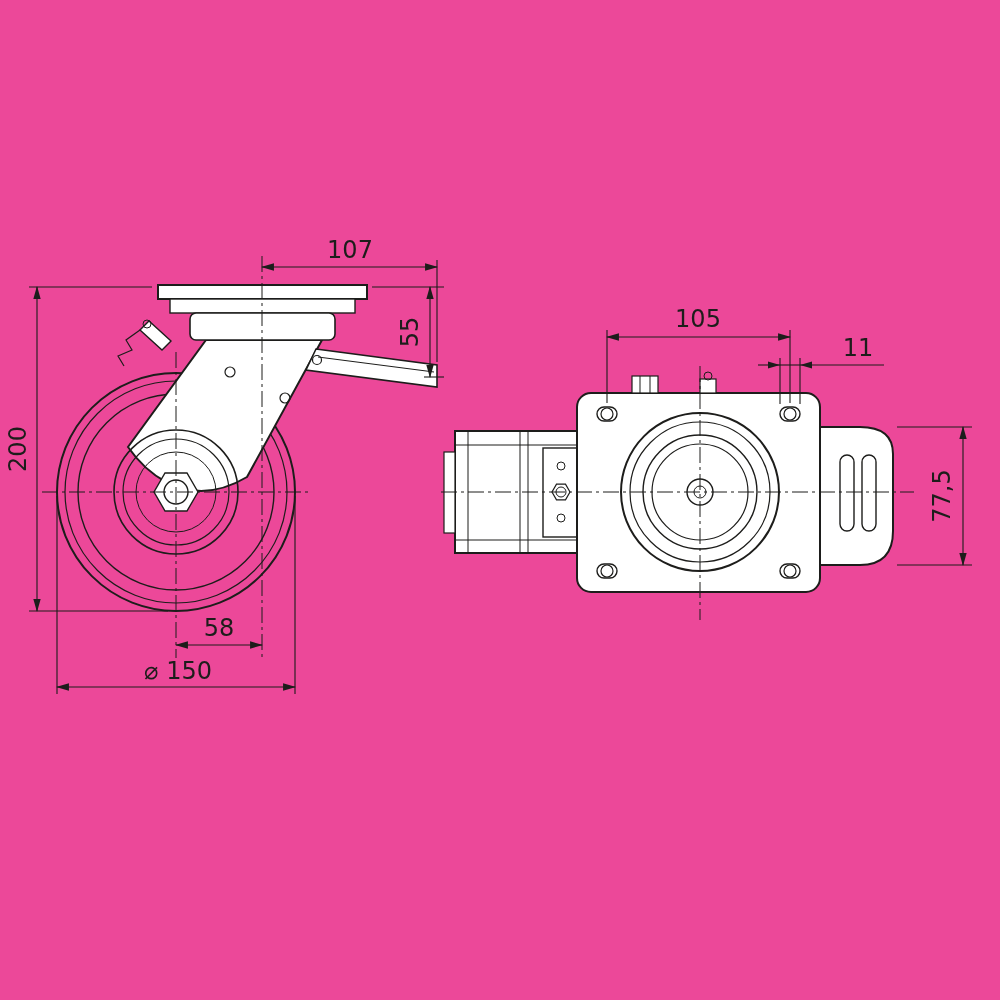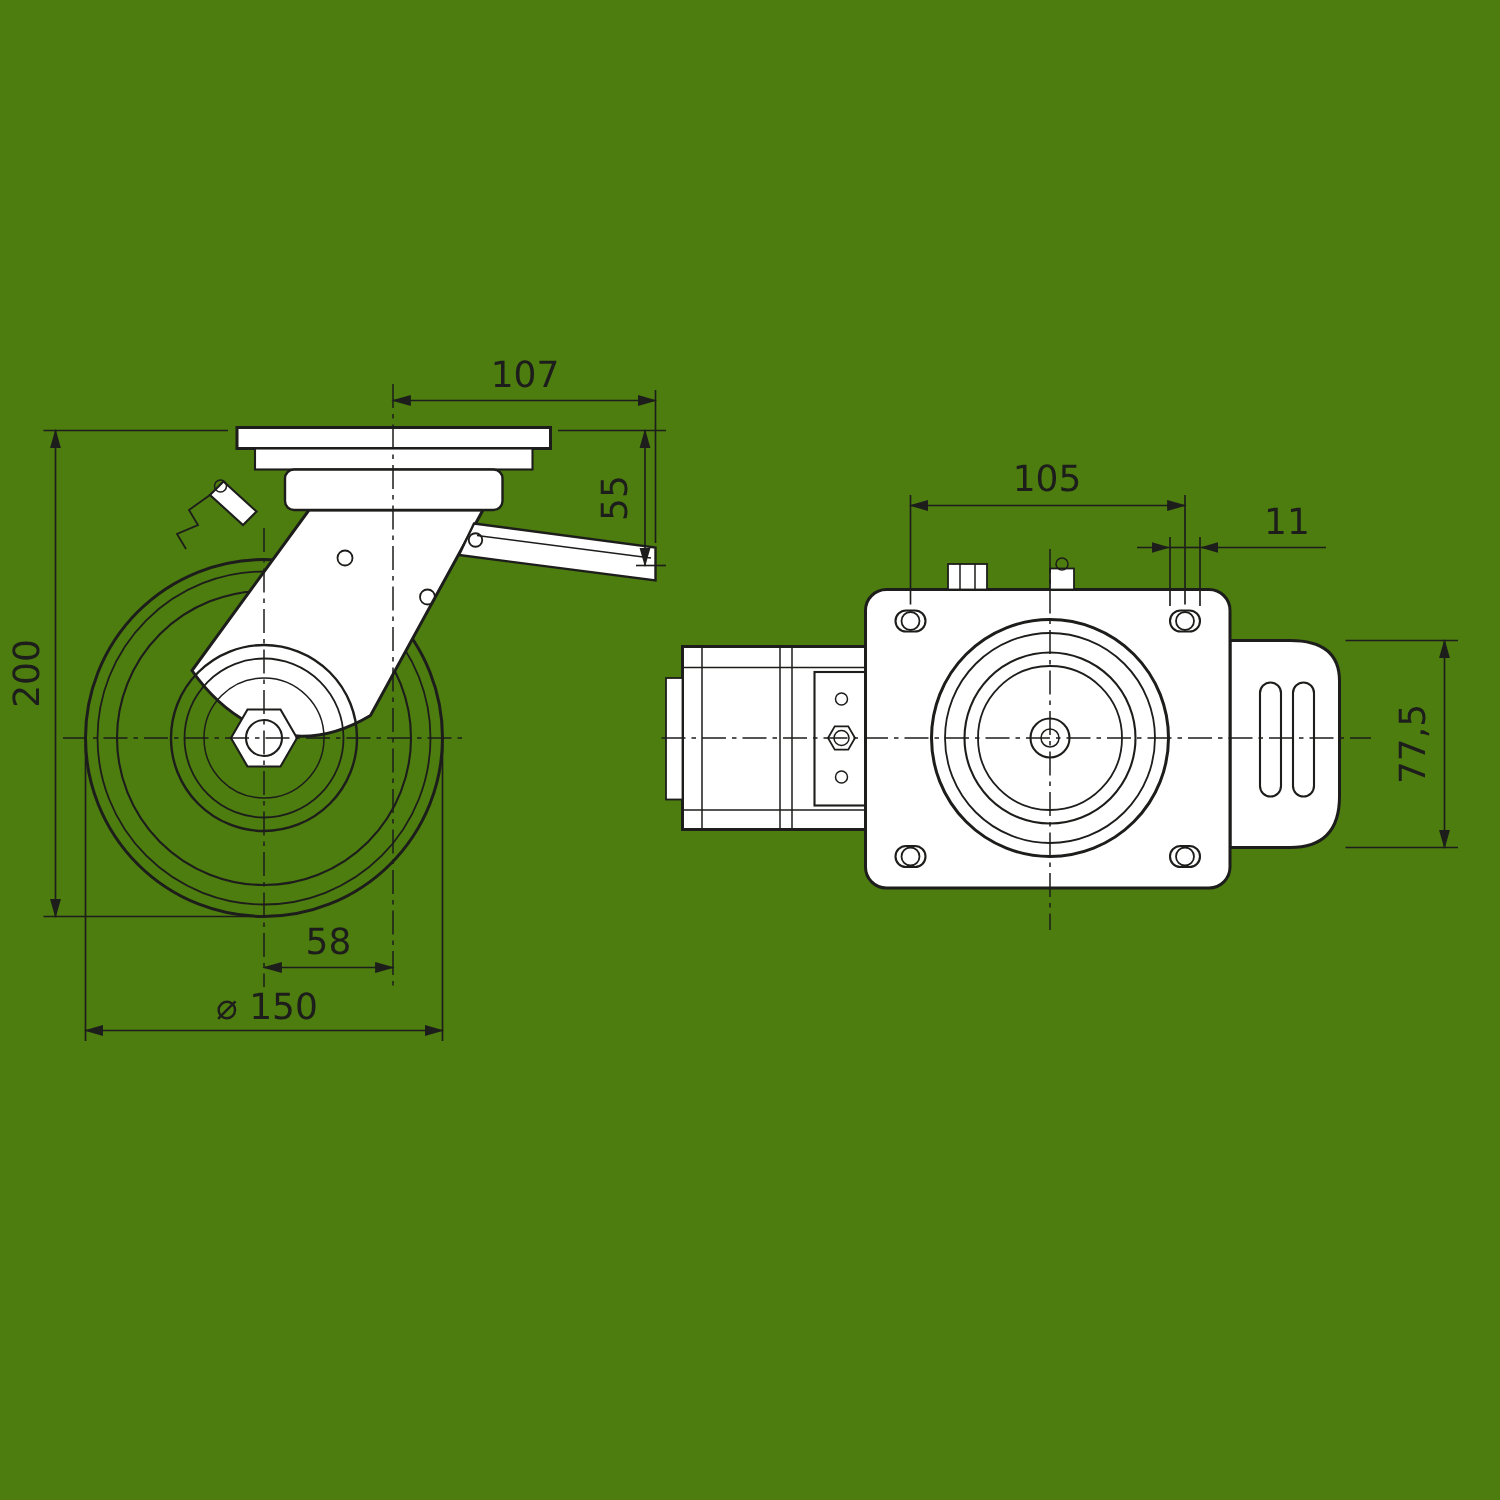--- a/index.html
+++ b/index.html
@@ -1,16 +1,16 @@
 <!DOCTYPE html>
 <html><head>
 <meta charset="utf-8">
 <style>
   html, body { margin: 0; padding: 0; background: #ffffff; }
-  .frame { width: 1000px; height: 1000px; position: relative; background: #4d7c0f; }
+  .frame { width: 1000px; height: 1000px; position: relative; background: #ec4899; }
   svg { display: block; }
   .ln   { stroke: #1d1d1b; fill: none; }
   .s2   { stroke-width: 2; }
   .s16  { stroke-width: 1.6; }
   .s14  { stroke-width: 1.4; }
   .s12  { stroke-width: 1.2; }
   .s1   { stroke-width: 1; }
   .wfill{ fill: #ffffff; }
   .cl   { stroke: #1d1d1b; stroke-width: 1; fill: none; stroke-dasharray: 16 4 3 4; }
   .dim  { stroke: #1d1d1b; stroke-width: 1.1; fill: none; }

